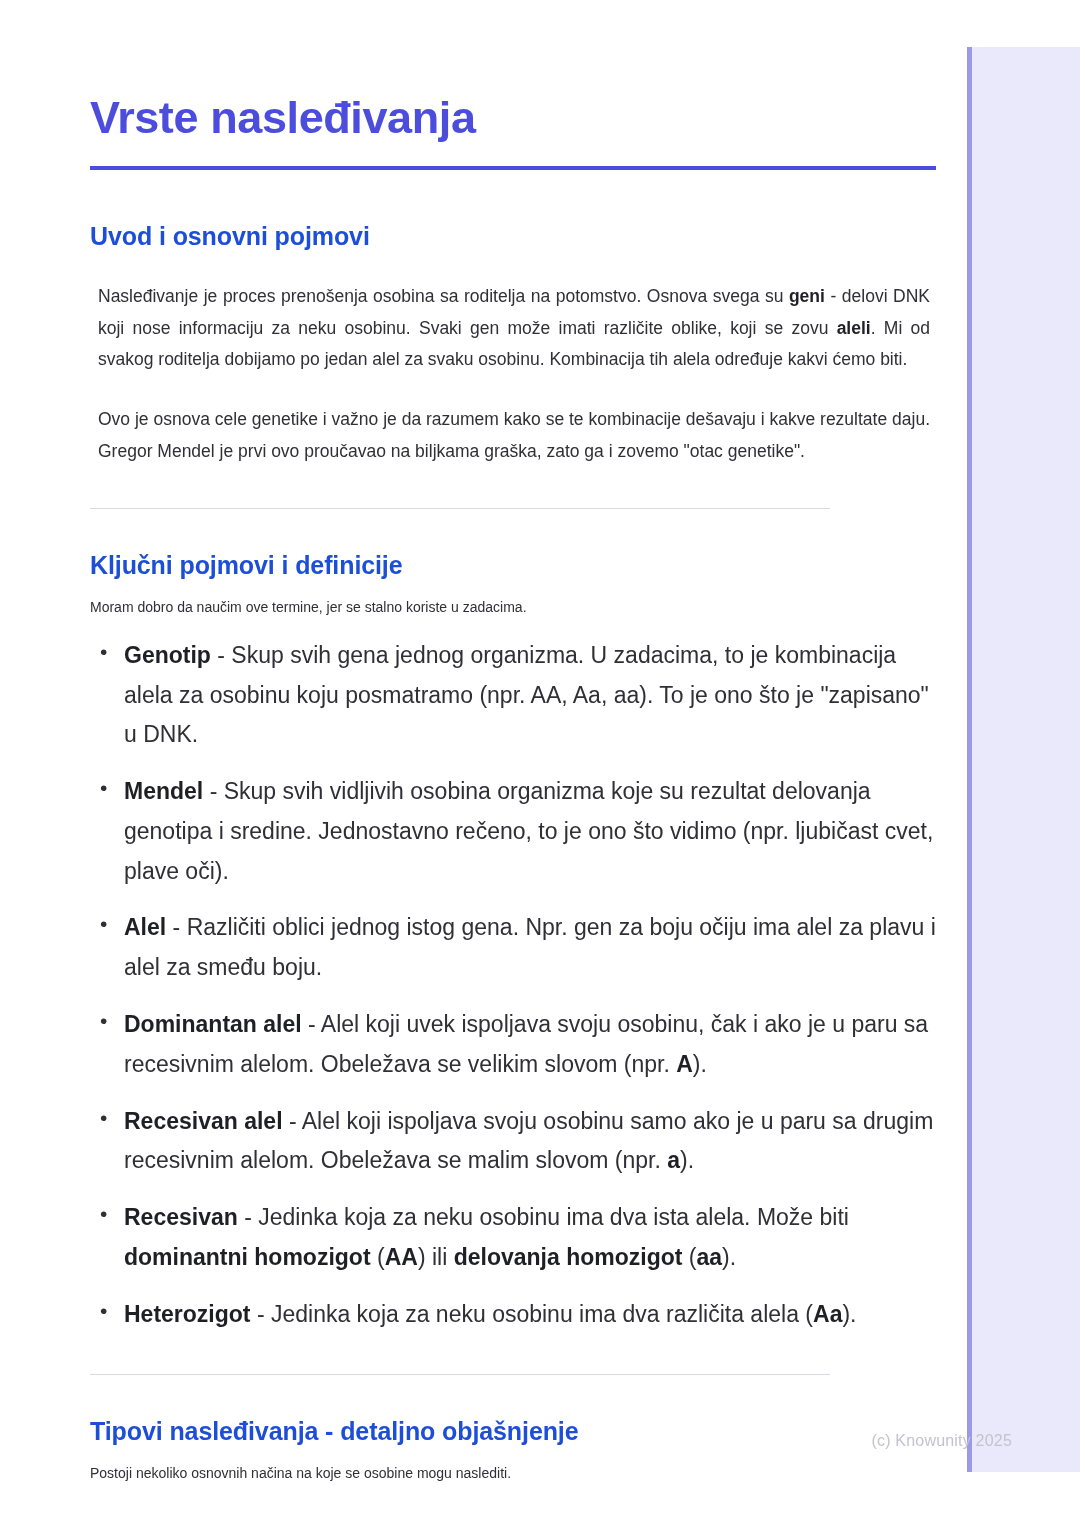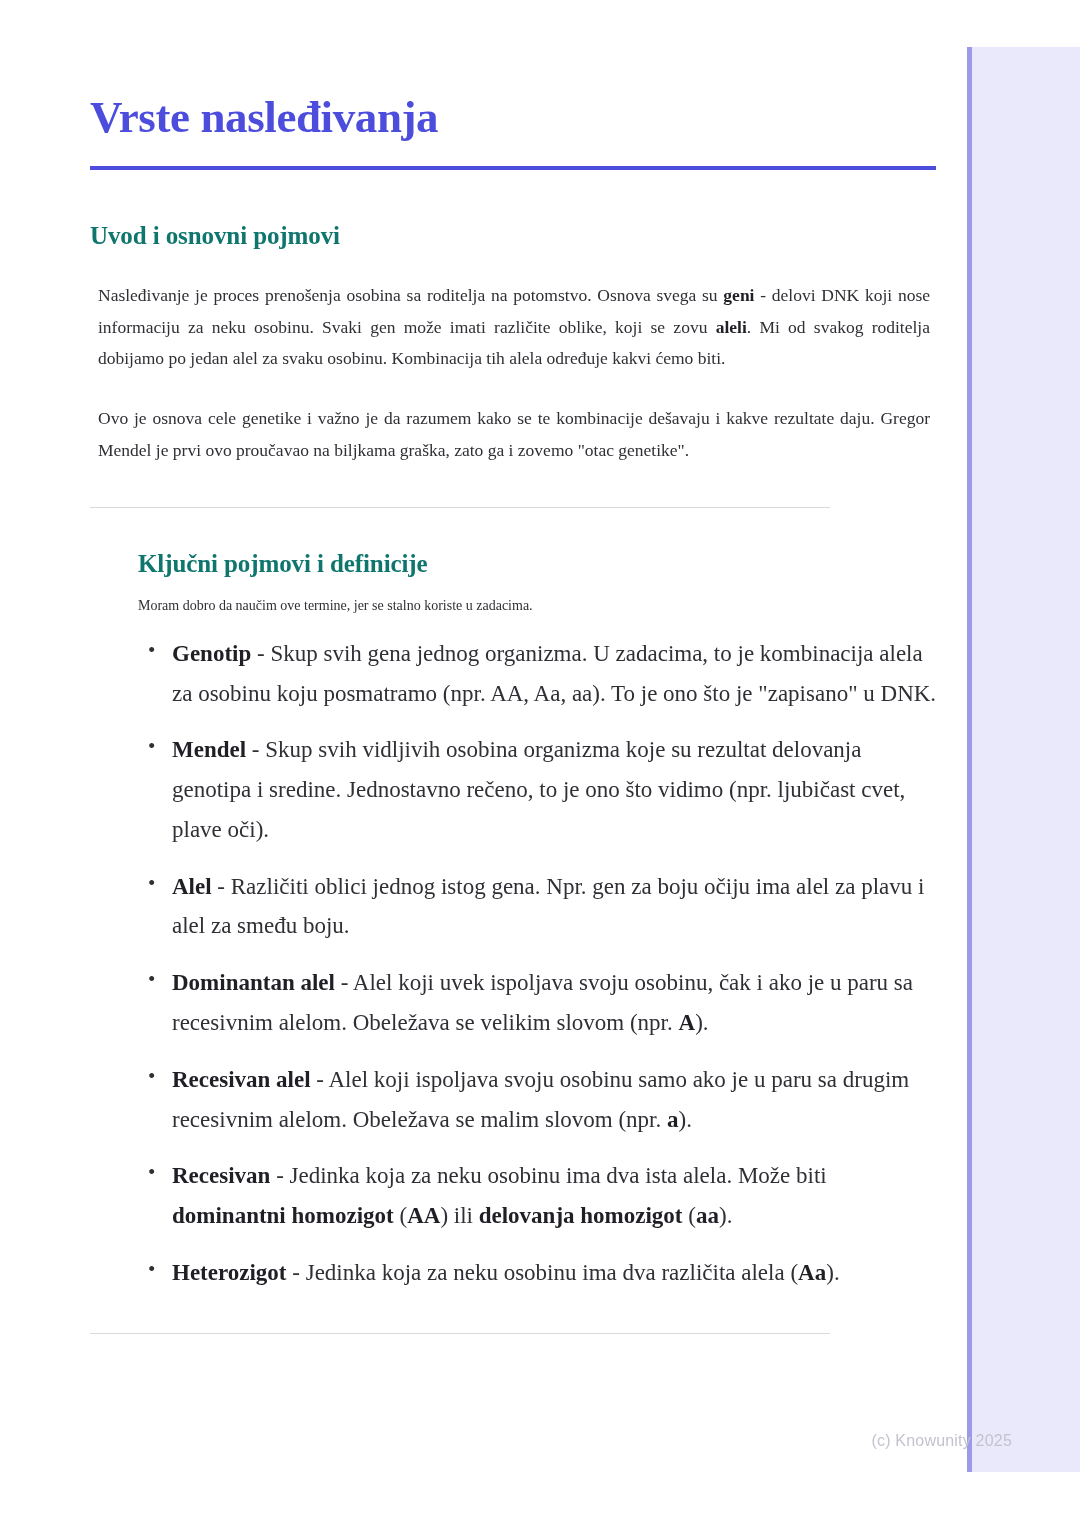--- a/index.html
+++ b/index.html
@@ -34,61 +34,60 @@
     right: 108px;
     width: 5px;
     height: 1425px;
     background: #9a9ae8;
   }
   .content {
     position: absolute;
     left: 90px;
     top: 0;
     width: 848px;
-    font-family: Liberation Serif, serif;
   }
   h1.doc-title {
     font-size: 45px;
     line-height: 1.15;
     font-weight: 700;
     color: #4c4ddc;
     margin: 0;
     padding-top: 92px;
     letter-spacing: -0.4px;
   }
   .title-rule {
     margin-top: 22px;
     width: 846px;
     height: 4px;
     background: #4c4ddc;
   }
   h2.section-title {
     font-size: 25px;
     font-weight: 700;
-    color: #0f766e;
+    color: #1d4ed8;
     margin: 0;
     letter-spacing: -0.1px;
   }
   .sec1 { padding-top: 52px; }
   p.para {
     font-size: 17.5px;
     line-height: 1.82;
     margin: 8px;
     text-align: justify;
     color: #2f2f35;
   }
   .p-first { padding-top: 22px; }
   .p-gap { padding-top: 20px; }
   .divider {
     margin-top: 40px;
     width: 740px;
     height: 1px;
     background: #d9d9e0;
   }
-  .sec2 { padding-top: 42px; margin-left: 48px; }
+  .sec2 { padding-top: 42px; }
   .lead {
     font-size: 14px;
     line-height: 1.7;
     margin: 0;
     padding-top: 16px;
     color: #2f2f35;
   }
   ul.terms {
     margin: 0;
     padding: 12px 0 0 0;
@@ -179,18 +178,22 @@
         </li>
         <li>
           <b>Heterozigot</b>
           <span>- Jedinka koja za neku osobinu ima dva različita alela (<b>Aa</b>).</span>
         </li>
       </ul>
     </div>
 
     <div class="divider"></div>
 
+    <div class="sec3">
+      <h2 class="section-title">Tipovi nasleđivanja - detaljno objašnjenje</h2>
+      <p class="lead">Postoji nekoliko osnovnih načina na koje se osobine mogu naslediti.</p>
+    </div>
 
   </div>
 
   <div class="watermark">(c) Knowunity 2025</div>
 
 </div>
 
 </body></html>

